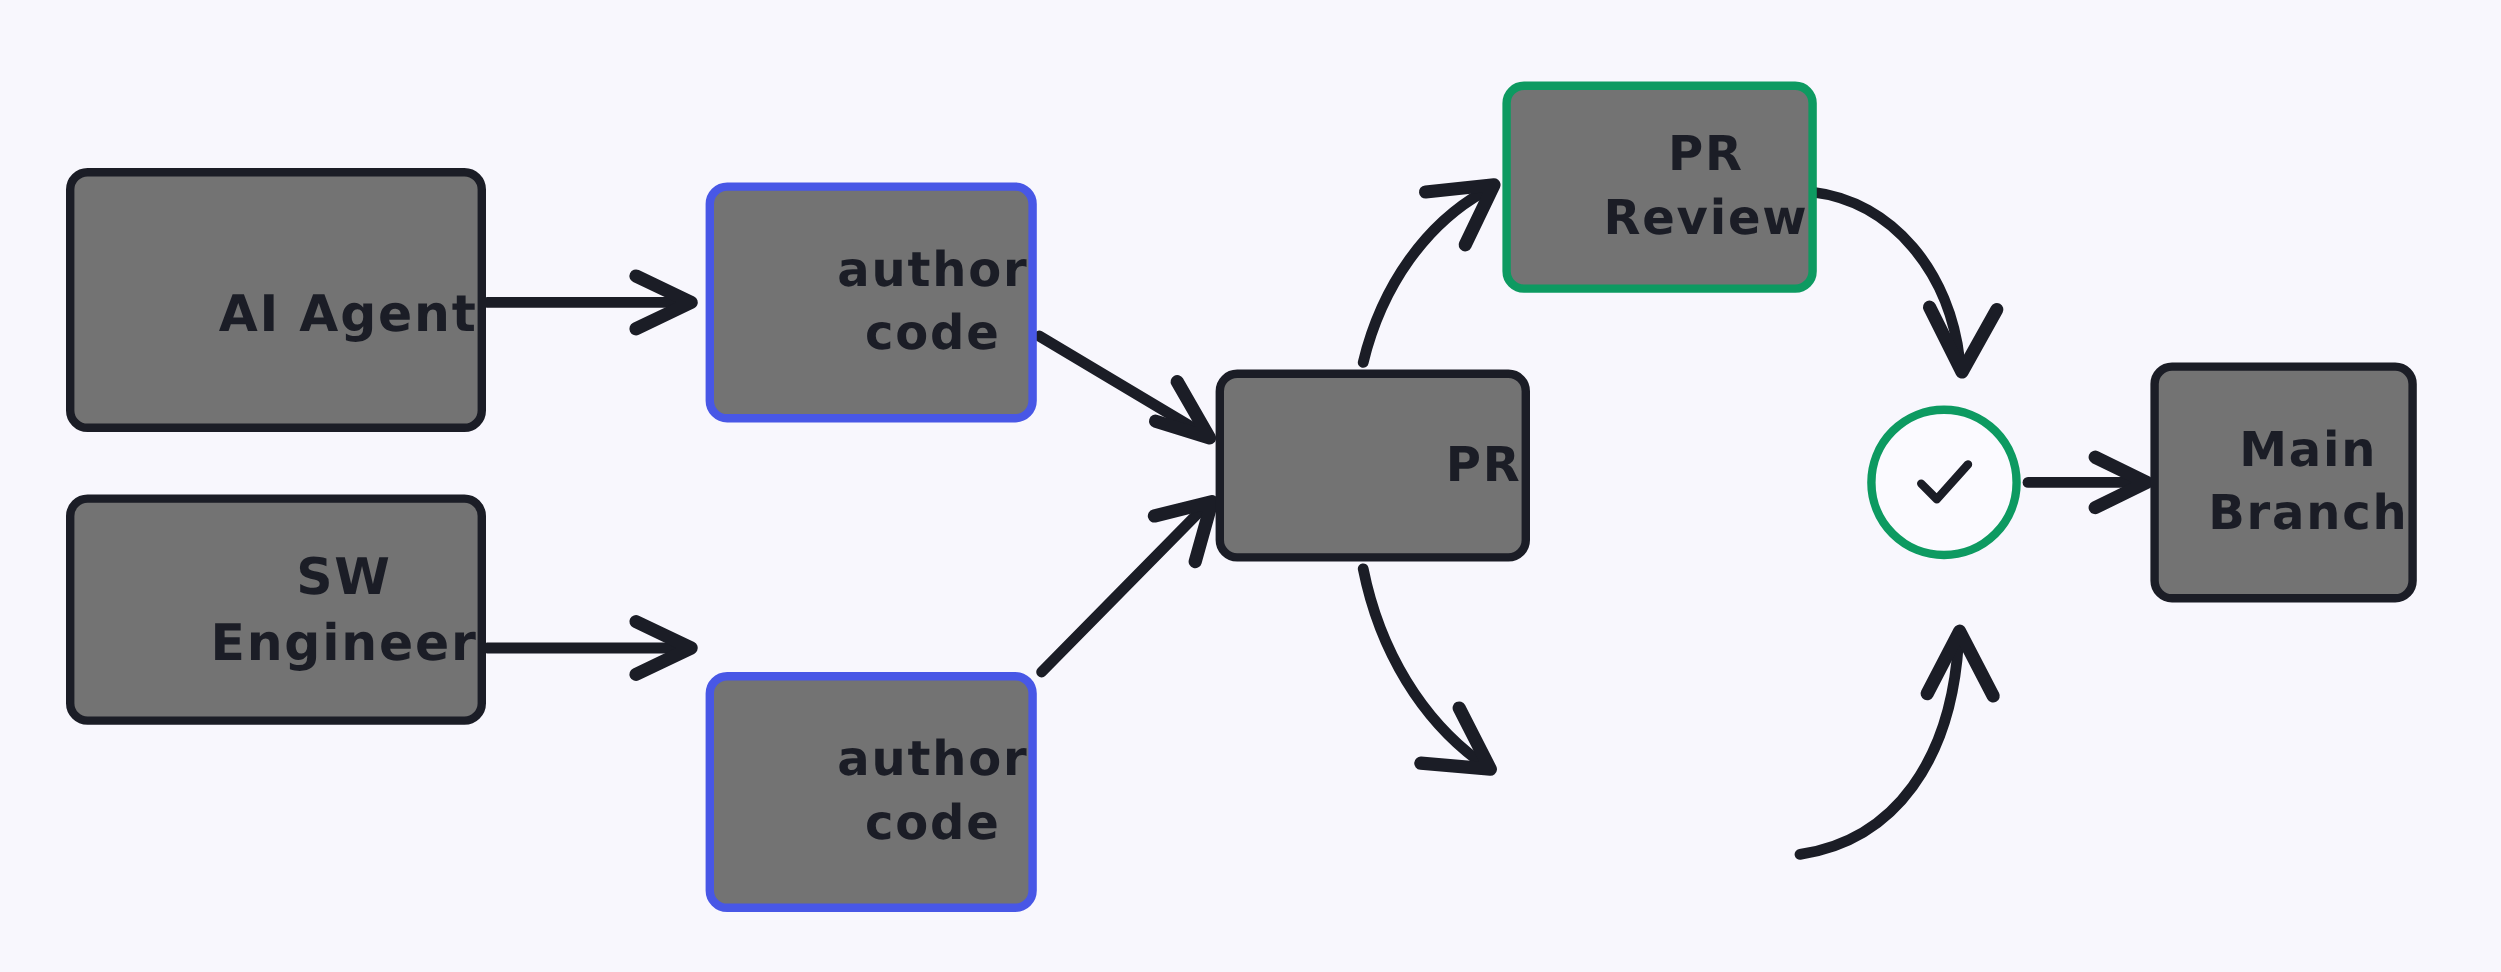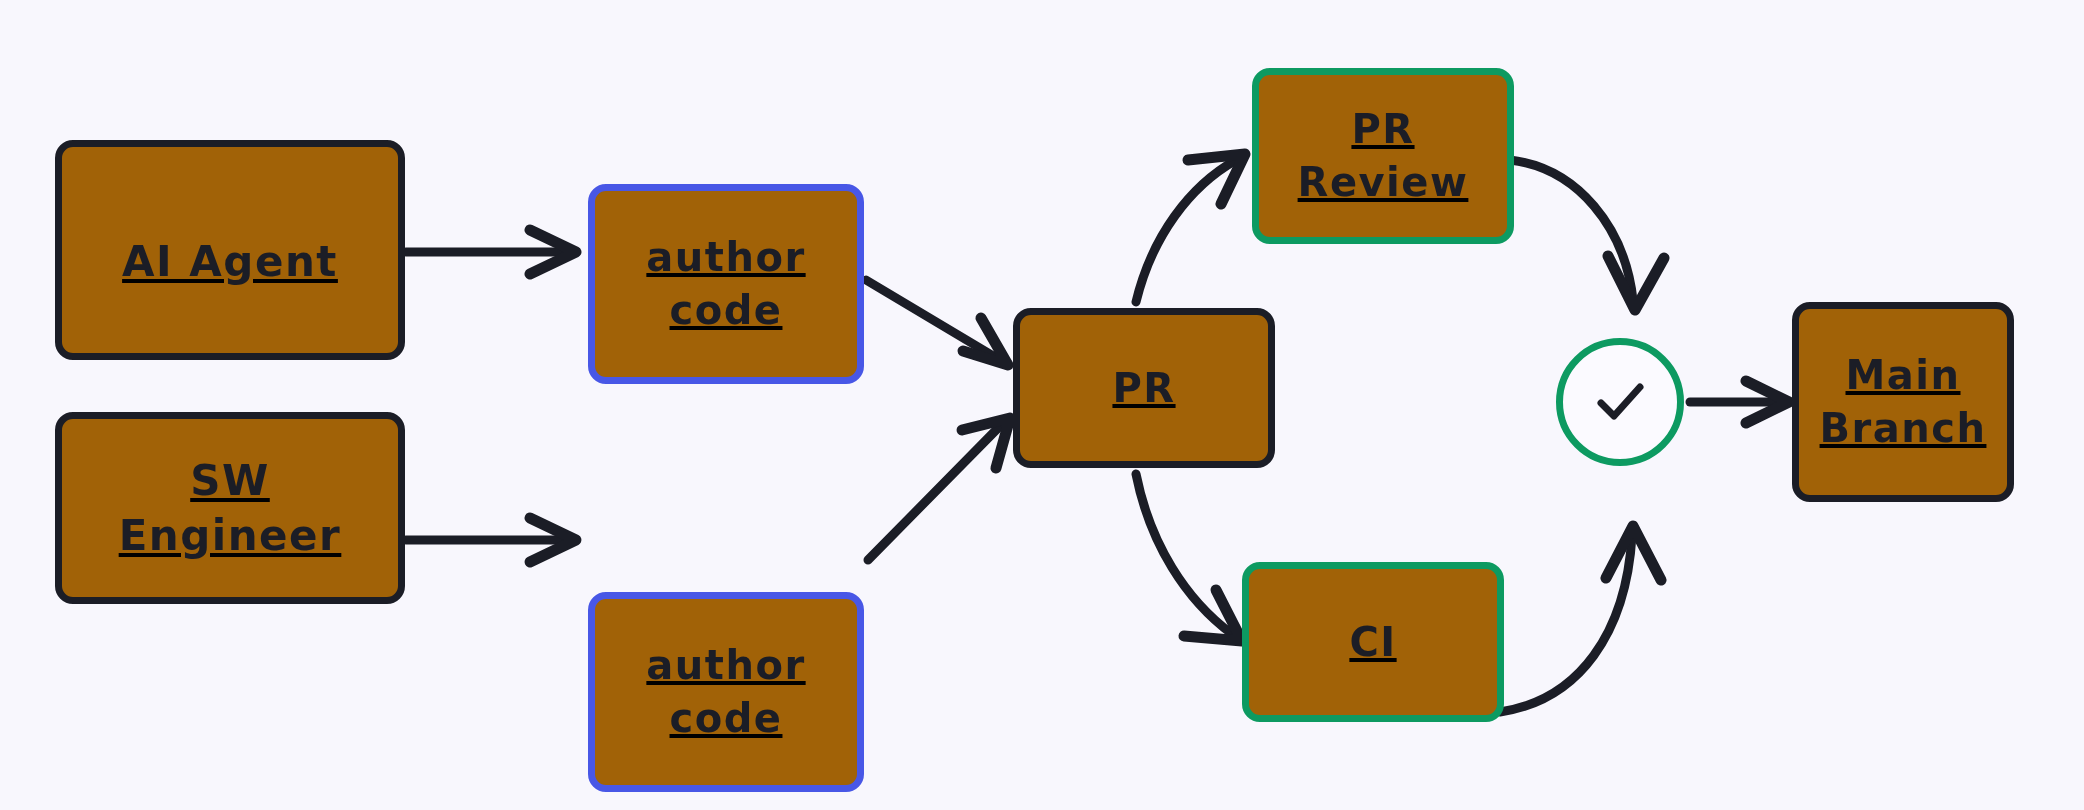--- a/index.html
+++ b/index.html
@@ -21,45 +21,43 @@
   .edges {
     position: absolute;
     inset: 0;
     width: 2084px;
     height: 810px;
     pointer-events: none;
   }
   .node {
     position: absolute;
     box-sizing: border-box;
-    background: #a16207;
+    background: #737373;
     display: flex;
     align-items: center;
-    justify-content: center;
+    justify-content: flex-end;
     text-align: center;
     border-style: solid;
     border-radius: 18px;
-    text-decoration: underline;
   }
   .node .label {
     font-family: "DejaVu Sans", sans-serif;
     font-weight: 700;
     color: #1b1d26;
     letter-spacing: 1.5px;
     line-height: 1.32;
     white-space: pre-line;
   }
   .node-dark {
     border-color: #1b1d26;
     border-width: 7px;
   }
   .node-blue {
     border-color: #4857e6;
     border-width: 7px;
-    margin-top: 32px;
   }
   .node-green {
     border-color: #0d9a61;
     border-width: 7px;
   }
   .check-node {
     position: absolute;
     box-sizing: border-box;
     border-radius: 50%;
     border: 7px solid #0d9a61;
@@ -161,23 +159,20 @@
 
   <div class="node node-dark" style="left:1013px; top:308px; width:262px; height:160px;">
     <span class="label" style="font-size:40px;">PR</span>
   </div>
 
   <div class="node node-green" style="left:1252px; top:68px; width:262px; height:176px;">
     <span class="label" style="font-size:40px;">PR
 Review</span>
   </div>
 
-  <div class="node node-green" style="left:1242px; top:562px; width:262px; height:160px;">
-    <span class="label" style="font-size:40px;">CI</span>
-  </div>
 
   <div class="node node-dark" style="left:1792px; top:302px; width:222px; height:200px;">
     <span class="label" style="font-size:40px;">Main
 Branch</span>
   </div>
 
   <div class="check-node" style="left:1556px; top:338px; width:128px; height:128px;">
     <svg width="70" height="70" viewBox="0 0 70 70" xmlns="http://www.w3.org/2000/svg">
       <path d="M16 36 L 29 49 L 55 20" fill="none" stroke="#1b1d26" stroke-width="7" stroke-linecap="round" stroke-linejoin="round"></path>
     </svg>

